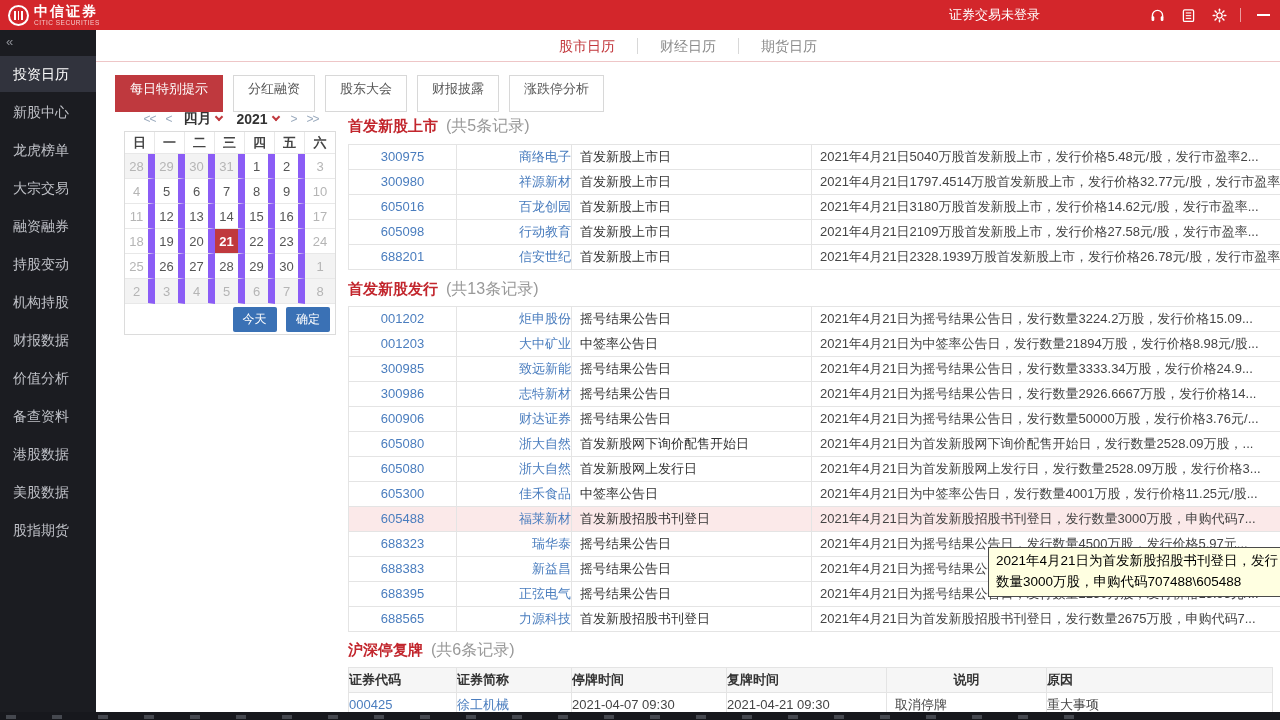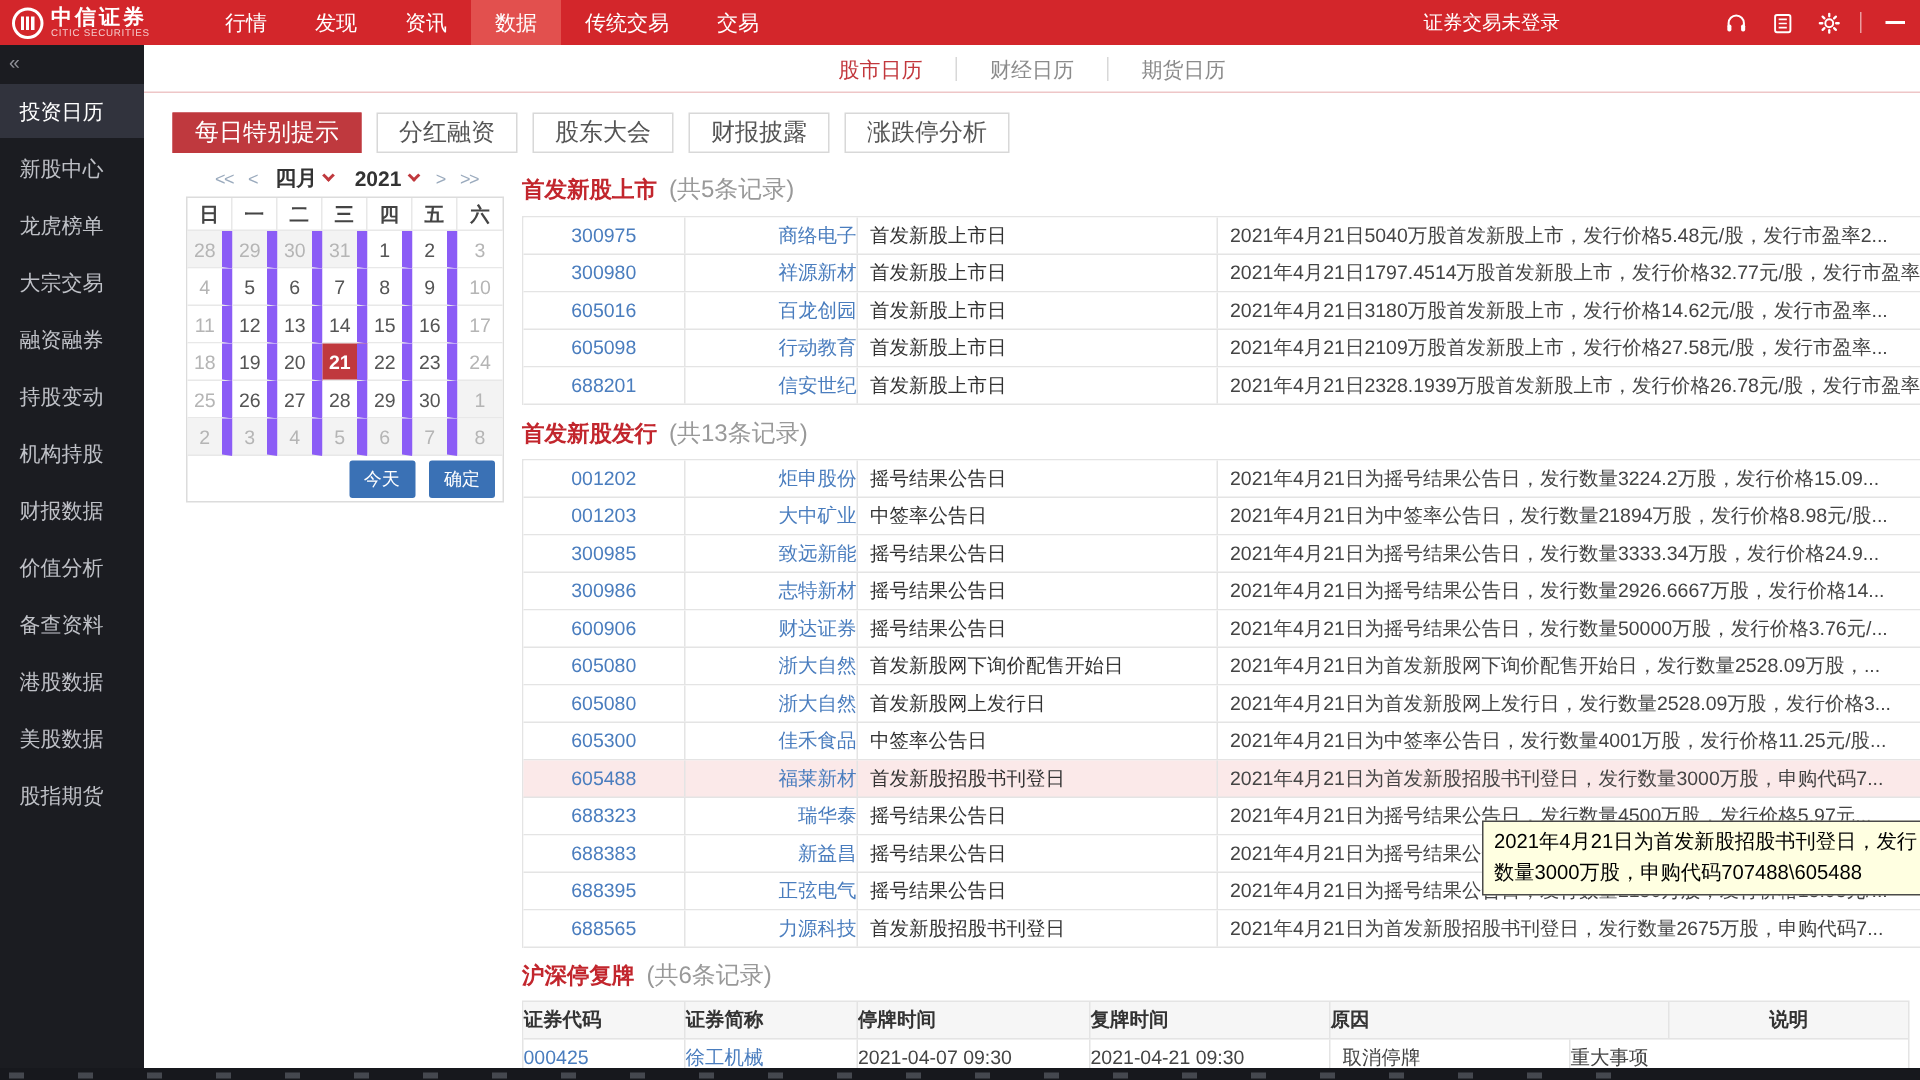--- a/index.html
+++ b/index.html
@@ -40,22 +40,22 @@
 
   
   .tabbar { position:absolute; left:96px; top:30px; width:1184px; height:32px; background:#fff;
     border-bottom:1px solid #eec6c7; display:flex; align-items:center; justify-content:center; z-index:5; }
   .tab { font-size:14px; color:#8b8b8b; padding:0 22px; cursor:pointer; line-height:16px; }
   .tab + .tab { border-left:1px solid #d8d8d8; }
   .tab.active { color:#c2373c; }
 
   
   .filters { position:absolute; left:115px; top:75px; display:flex; z-index:5; }
-  .filter-btn { height:27px; line-height:25px; padding:0 14px; margin-right:10px; background:#fff;
-    border:1px solid #d8d8d8; color:#555; font-size:16px; cursor:pointer; }
+  .filter-btn { height:37px; line-height:25px; padding:0 14px; margin-right:10px; background:#fff;
+    border:1px solid #d8d8d8; color:#555; font-size:13px; cursor:pointer; }
   .filter-btn.active { background:#bf393e; border-color:#bf393e; color:#fff; }
 
   
   .cal { position:absolute; left:124px; top:106px; width:214px; z-index:5; }
   .cal-nav { height:25px; display:flex; align-items:center; justify-content:center; }
   .nav-arr { color:#9aaabd; font-size:12px; letter-spacing:-1px; margin:0 5px; cursor:pointer; }
   .cal-month,.cal-year { display:inline-flex; align-items:center; margin:0 7px; cursor:pointer; }
   .cal-month b,.cal-year b { font-size:14px; color:#333; font-weight:bold; }
   .chev { width:6px; height:6px; border-right:2px solid #c0393e; border-bottom:2px solid #c0393e;
     transform:rotate(45deg); display:inline-block; margin-left:5px; margin-bottom:3px; }
@@ -121,28 +121,20 @@
 <header class="topbar">
   <div class="brand">
     <span class="emblem">
         <span class="bars"></span>
       </span>
     <span class="brand-txt">
       <span class="brand-cn">中信证券</span>
       <span class="brand-en">CITIC SECURITIES</span>
     </span>
   </div>
-  <nav class="menu">
-    <a class="menu-item">行情</a>
-      <a class="menu-item">发现</a>
-      <a class="menu-item">资讯</a>
-      <a class="menu-item active">数据</a>
-      <a class="menu-item">传统交易</a>
-      <a class="menu-item">交易</a>
-  </nav>
   <div class="top-right">
     <span class="login">证券交易未登录</span>
     <span class="tb-icon">
       <svg viewBox="0 0 20 20">
           <path d="M4 12 v-2 a6 6 0 0 1 12 0 v2" fill="none" stroke="#fff" stroke-width="1.6"></path>
           <rect x="3" y="11" width="3.2" height="5.5" rx="1.4" fill="#fff"></rect>
           <rect x="13.8" y="11" width="3.2" height="5.5" rx="1.4" fill="#fff"></rect>
         </svg>
     </span>
     <span class="tb-icon">
@@ -426,22 +418,22 @@
 
 <div class="sec-head" id="sec3-head">
   <span class="sec-title">沪深停复牌</span><span class="sec-count">(共6条记录)</span>
 </div>
 <div class="sus-table">
   <div class="sus-row head">
     <span class="sus-cell su-c1">证券代码</span>
     <span class="sus-cell su-c2">证券简称</span>
     <span class="sus-cell su-c3">停牌时间</span>
     <span class="sus-cell su-c4">复牌时间</span>
+    <span class="sus-cell su-c5">说明</span>
     <span class="sus-cell su-c6">原因</span>
-    <span class="sus-cell su-c5">说明</span>
   </div>
   <div>
 
       <div class="sus-row">
         <span class="sus-cell su-c1">000425</span>
         <span class="sus-cell su-c2">徐工机械</span>
         <span class="sus-cell su-c3">2021-04-07 09:30</span>
         <span class="sus-cell su-c4">2021-04-21 09:30</span>
         <span class="sus-cell su-c5">取消停牌</span>
         <span class="sus-cell su-c6">重大事项</span>

